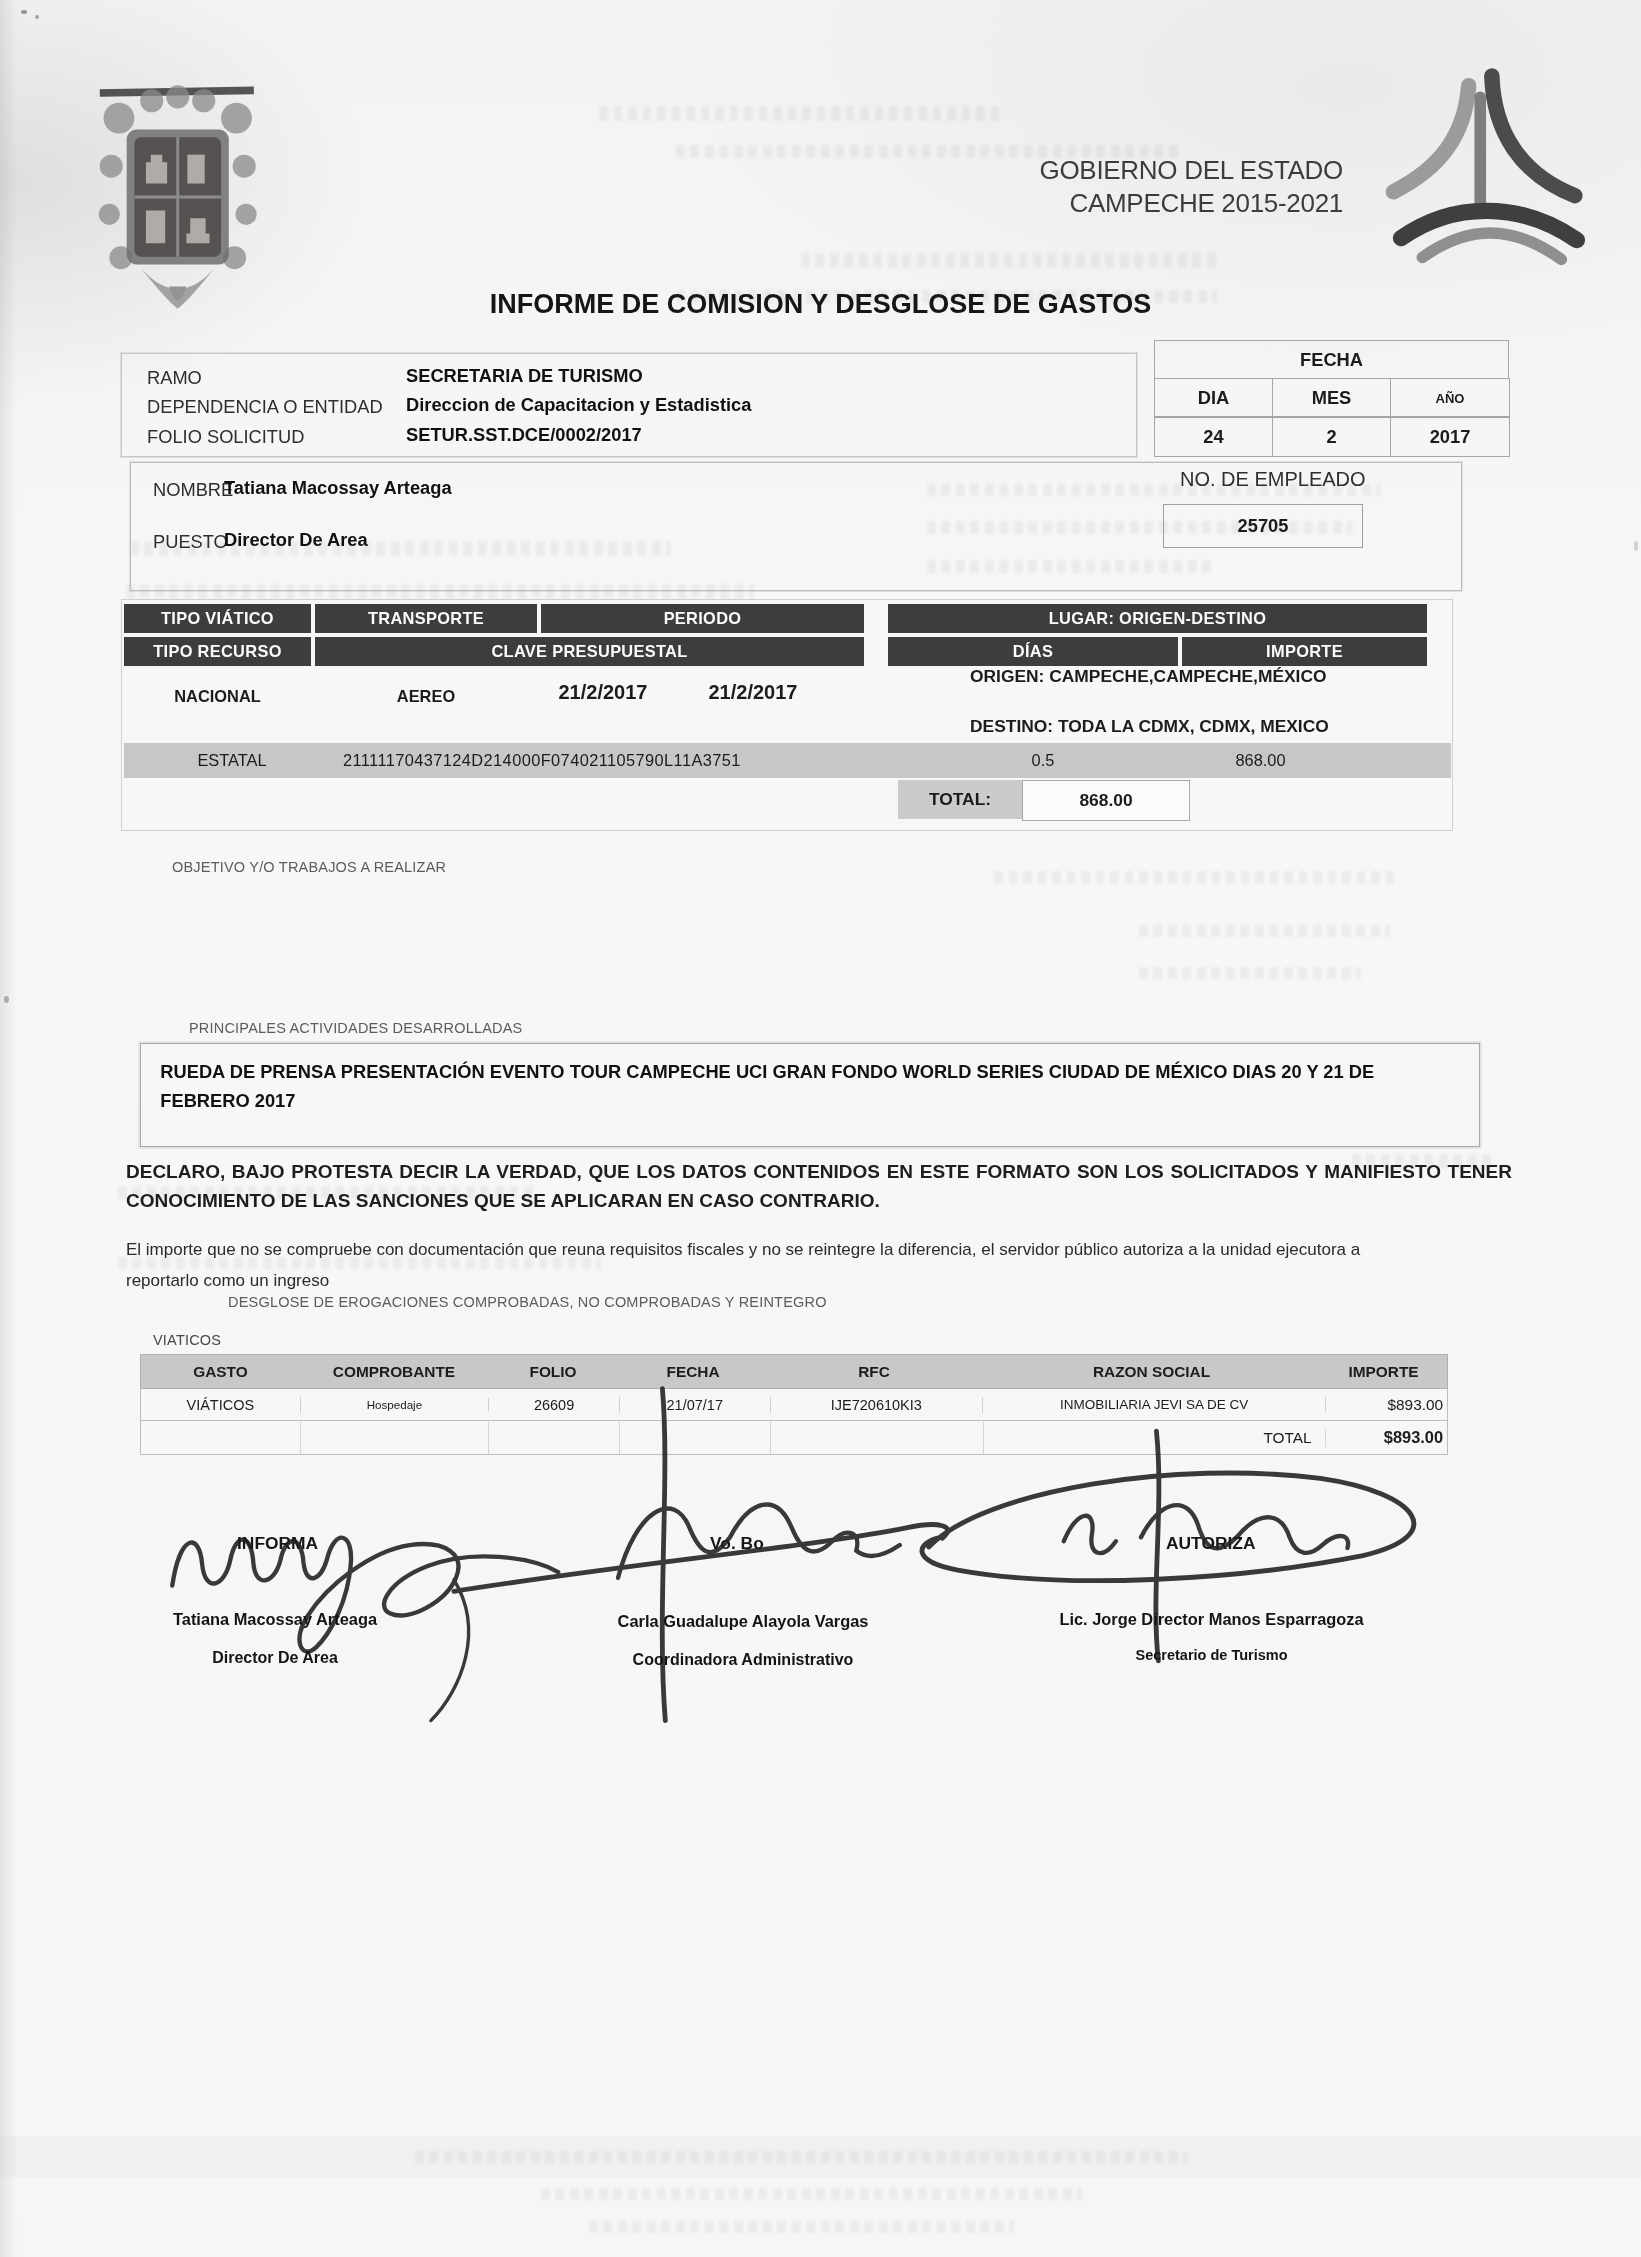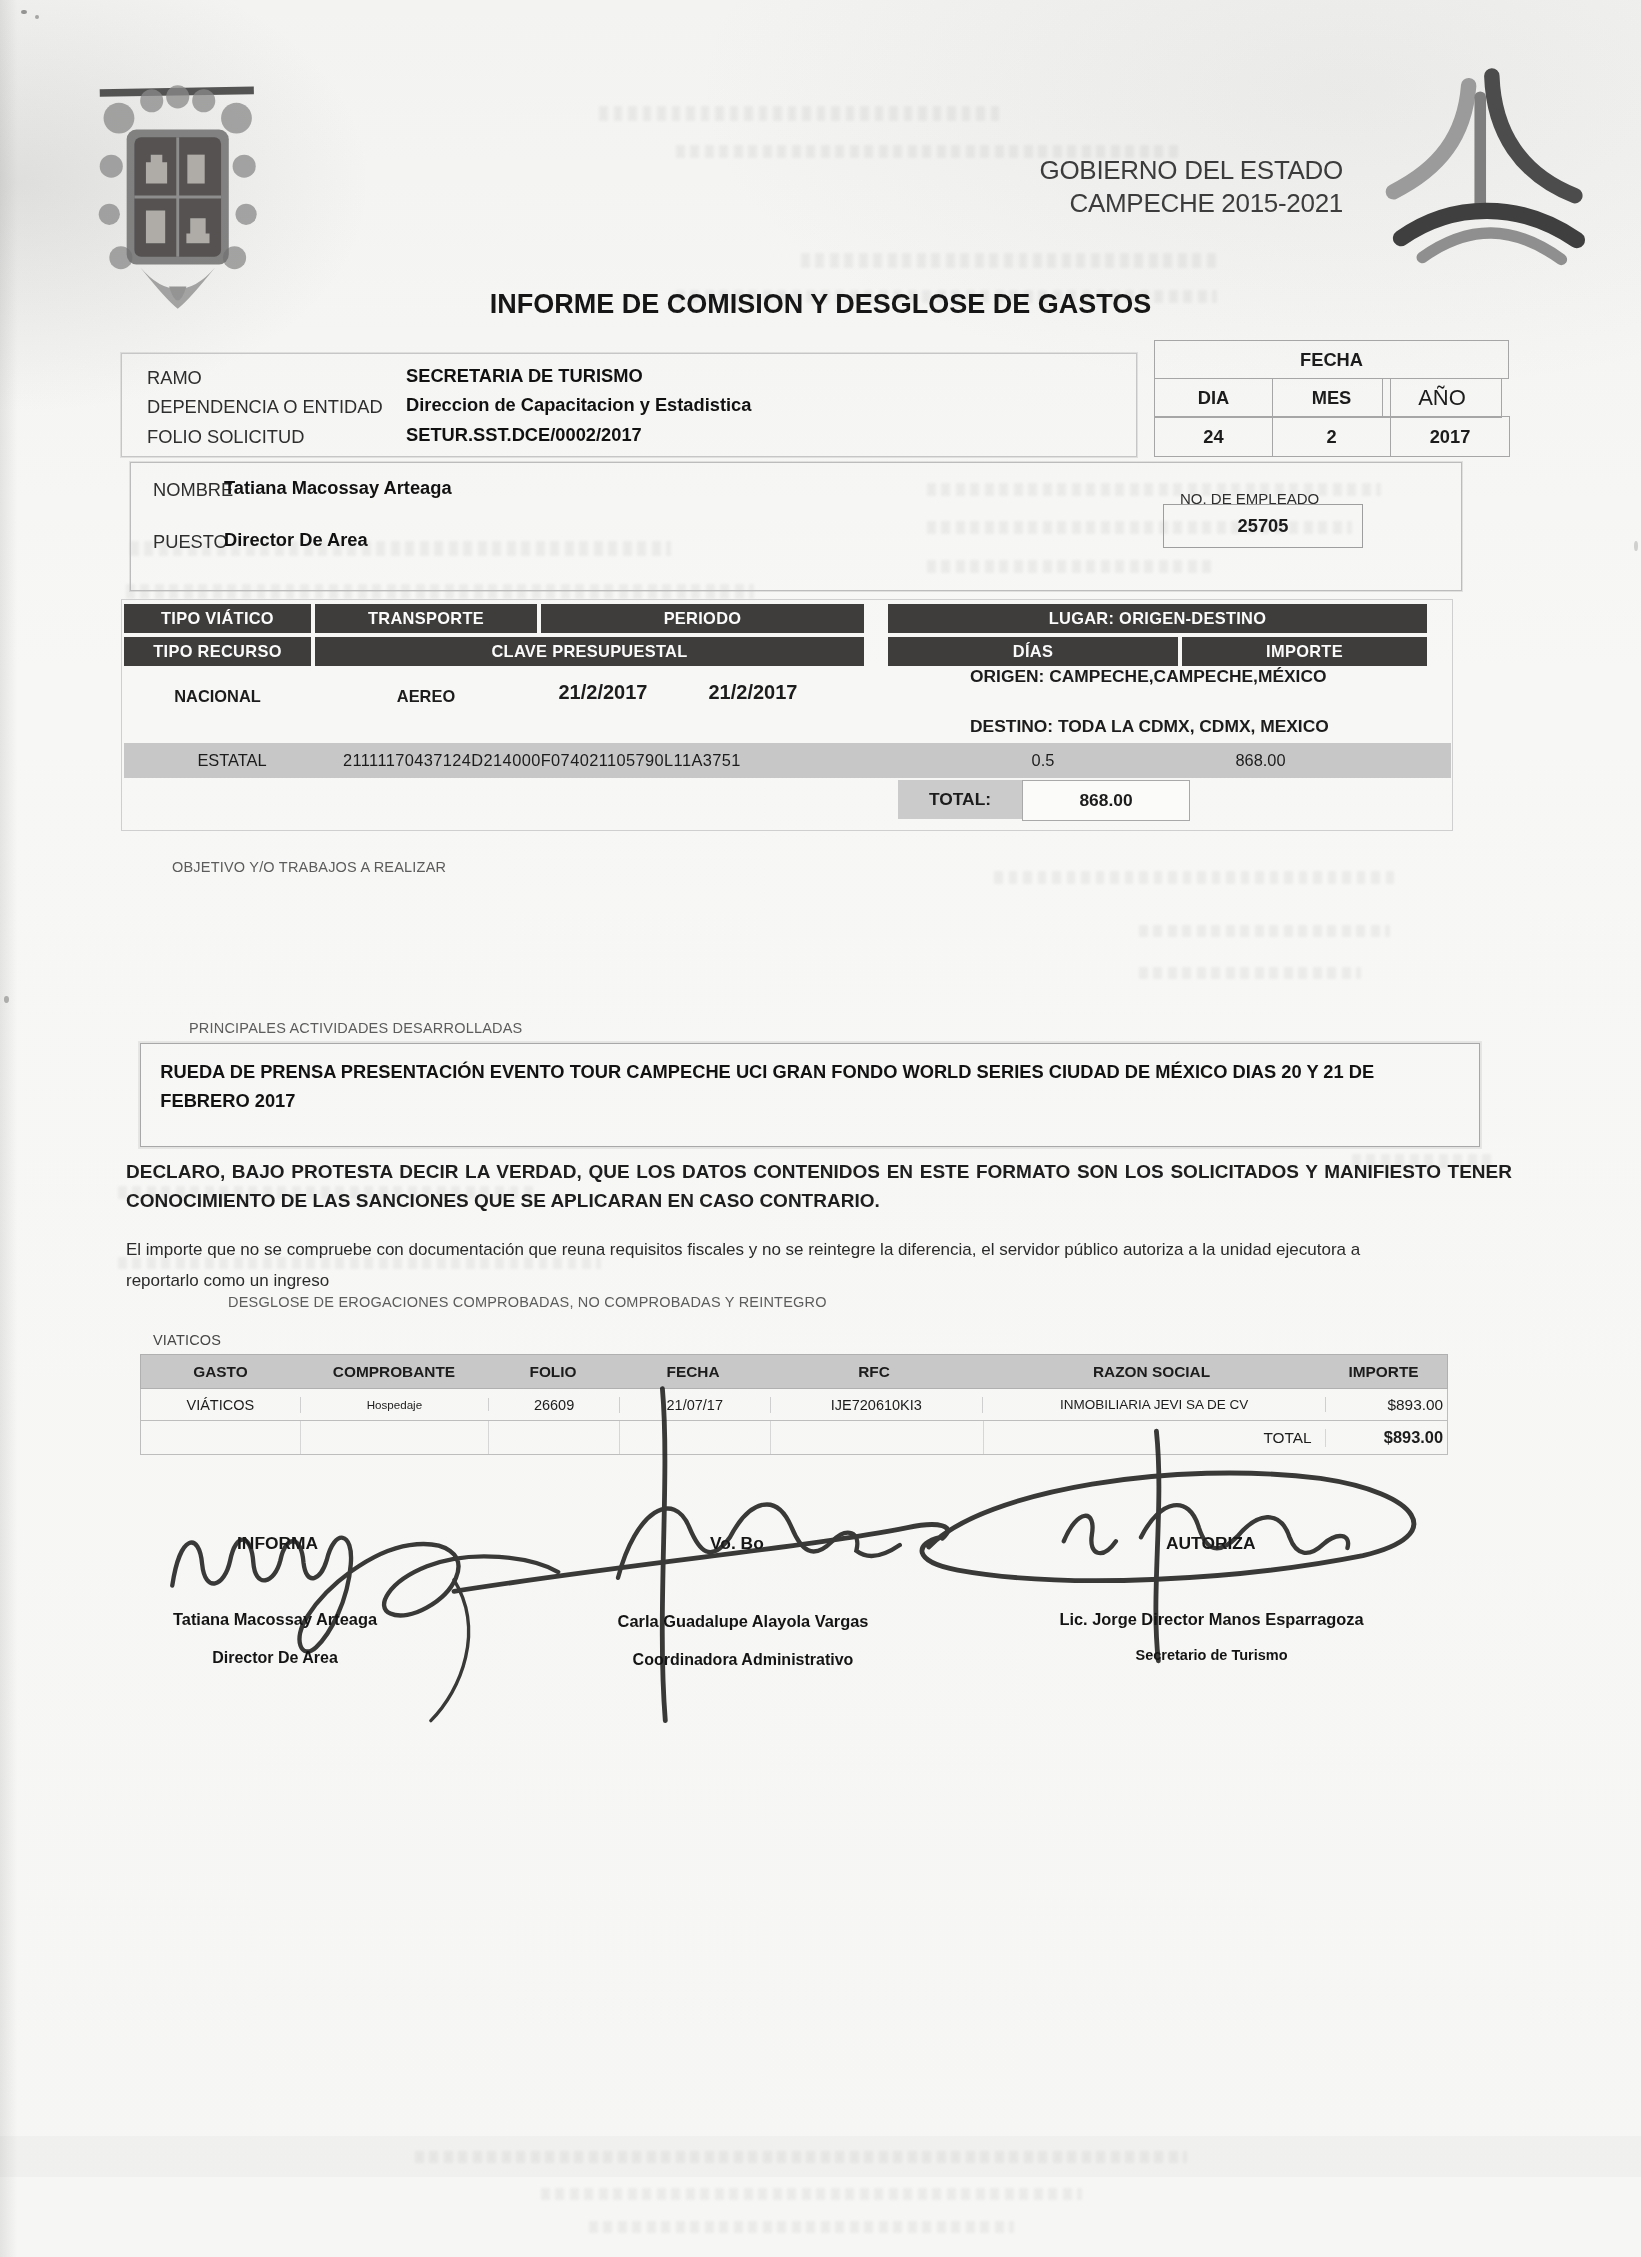--- a/index.html
+++ b/index.html
@@ -111,32 +111,32 @@
   <div class="abs val" style="left:406px;top:365px">SECRETARIA DE TURISMO</div>
   <div class="abs lbl" style="left:147px;top:396px">DEPENDENCIA O ENTIDAD</div>
   <div class="abs val" style="left:406px;top:394px">Direccion de Capacitacion y Estadistica</div>
   <div class="abs lbl" style="left:147px;top:426px">FOLIO SOLICITUD</div>
   <div class="abs val" style="left:406px;top:424px">SETUR.SST.DCE/0002/2017</div>
 
   <div class="abs" style="left:1154px;top:340px;width:355px;height:116px">
     <div class="fecha-cell" style="position:absolute;left:0;top:0;width:353px;height:37px;font-weight:bold;font-size:18.3px">FECHA</div>
     <div class="fecha-cell" style="position:absolute;left:0;top:38px;width:117px;height:38px;font-weight:bold;font-size:18.3px">DIA</div>
     <div class="fecha-cell" style="position:absolute;left:118px;top:38px;width:117px;height:38px;font-weight:bold;font-size:18.3px">MES</div>
-    <div class="fecha-cell" style="position:absolute;left:228px;top:38px;width:118px;height:38px;font-weight:normal;font-size:22px">AÑO</div>
+    <div class="fecha-cell" style="position:absolute;left:236px;top:38px;width:118px;height:38px;font-weight:bold;font-size:13px">AÑO</div>
     <div class="fecha-cell" style="position:absolute;left:0;top:76px;width:117px;height:39px;font-weight:bold;font-size:18.3px">24</div>
     <div class="fecha-cell" style="position:absolute;left:118px;top:76px;width:117px;height:39px;font-weight:bold;font-size:18.3px">2</div>
     <div class="fecha-cell" style="position:absolute;left:236px;top:76px;width:118px;height:39px;font-weight:bold;font-size:18.3px">2017</div>
   </div>
 
   <div class="abs boxed" style="left:130px;top:462px;width:1330px;height:127px;border-color:#bcbcbc"></div>
   <div class="abs lbl" style="left:153px;top:479px">NOMBRE</div>
   <div class="abs val" style="left:224px;top:477px">Tatiana Macossay Arteaga</div>
   <div class="abs lbl" style="left:153px;top:531px">PUESTO</div>
   <div class="abs val" style="left:224px;top:529px">Director De Area</div>
-  <div class="abs lbl" style="left:1180px;top:490px;font-size:15px">NO. DE EMPLEADO</div>
+  <div class="abs lbl" style="left:1180px;top:468px;font-size:20px">NO. DE EMPLEADO</div>
   <div class="abs" style="left:1163px;top:504px;width:198px;height:42px;border:1.9px solid #9e9e9e;display:flex;align-items:center;justify-content:center;font-weight:bold;font-size:18.3px">25705</div>
 
   <div class="abs" style="left:121px;top:599px;width:1330px;height:230px;border:1px solid #cfcfcf"></div>
 
   <div class="darkcell" style="left:124px;top:604px;width:187px">TIPO VIÁTICO</div>
   <div class="darkcell" style="left:315px;top:604px;width:222px">TRANSPORTE</div>
   <div class="darkcell" style="left:541px;top:604px;width:323px">PERIODO</div>
   <div class="darkcell" style="left:888px;top:604px;width:539px">LUGAR: ORIGEN-DESTINO</div>
 
   <div class="darkcell" style="left:124px;top:637px;width:187px">TIPO RECURSO</div>

